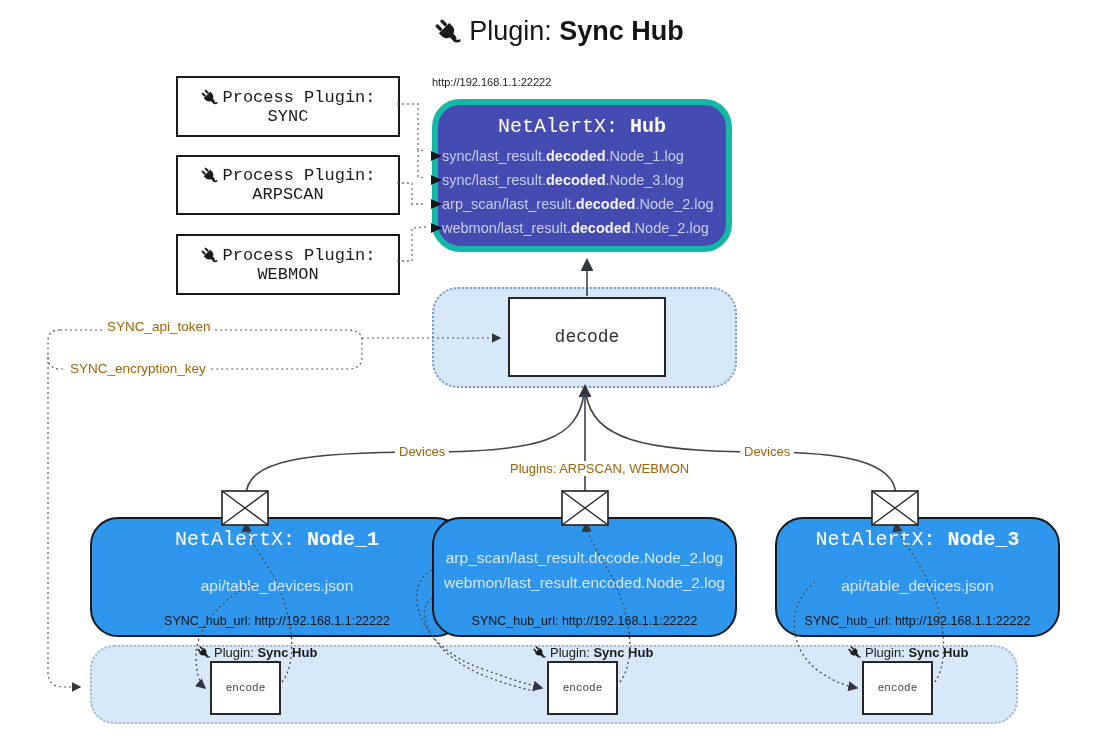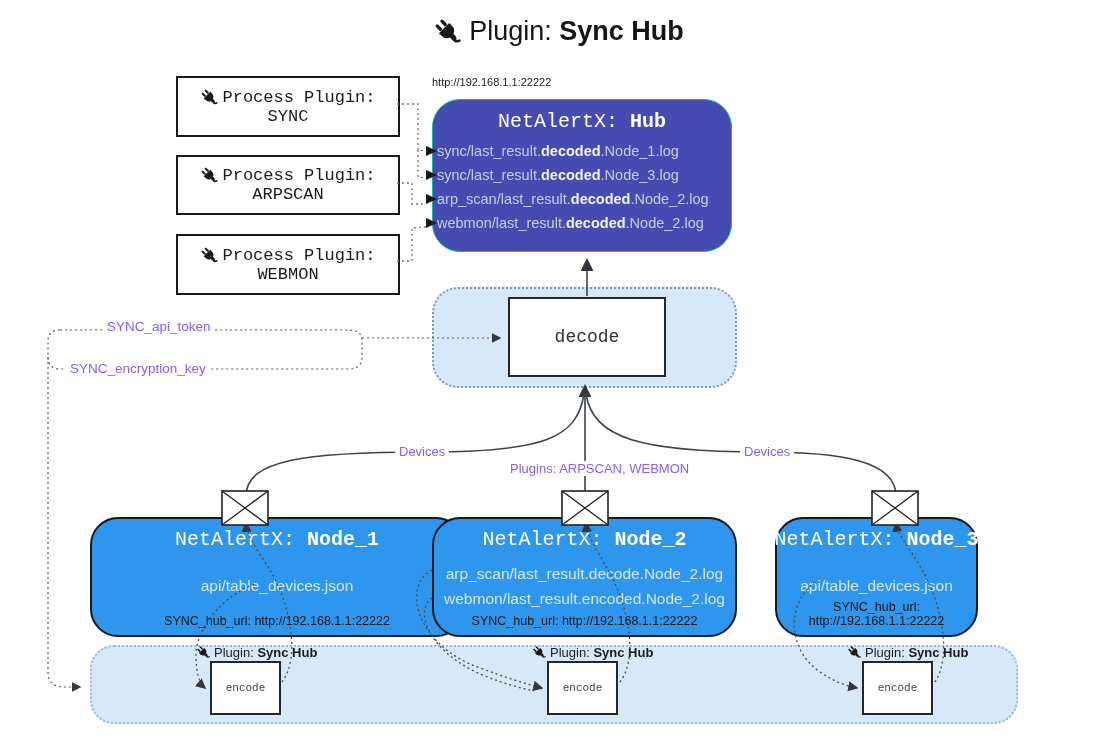--- a/index.html
+++ b/index.html
@@ -19,21 +19,21 @@
         font-size:17px;z-index:2;}
   .proc .l1{display:flex;align-items:flex-start;gap:3px;}
   .proc-sync{top:76px;height:57px;}
   .proc-arpscan{top:155px;height:56px;}
   .proc-webmon{top:234px;height:57px;}
 
   
   .hub-url-top{position:absolute;left:432px;top:76px;width:300px;
                font-size:11px;color:#222;z-index:2;}
   .hub{position:absolute;left:432px;top:99px;width:300px;height:153px;background:#454BB1;
-       border:1px solid #14b8a6;border-radius:28px;box-sizing:border-box;z-index:2;}
+       border:6px solid #14b8a6;border-radius:28px;box-sizing:border-box;z-index:2;}
   .hub-header{margin-top:10px;text-align:center;font-size:20px;color:#ffffff;}
   .hub-header .bold{font-weight:700;}
   .hub-lines{margin-top:6px;}
   .hub-line{position:relative;padding-left:4px;font-size:14.5px;line-height:24px;
             color:#c9cde9;white-space:nowrap;}
   .hub-line b{color:#f2f3fb;}
   .hub-line .tri{position:absolute;left:-7px;top:7px;width:0;height:0;
                  border-left:11px solid #16161d;border-top:5px solid transparent;
                  border-bottom:5px solid transparent;}
 
@@ -44,42 +44,42 @@
   .decode-box{position:absolute;left:508px;top:297px;width:158px;height:80px;background:#fff;
               border:2px solid #23262b;box-sizing:border-box;display:flex;align-items:center;
               justify-content:center;font-size:18px;color:#333;z-index:2;}
 
   
   .node{position:absolute;top:517px;height:120px;background:#2E96EC;border:2px solid #15181d;
         border-radius:28px;box-sizing:border-box;display:flex;flex-direction:column;
         align-items:center;z-index:2;}
   .node-1{left:90px;width:374px;}
   .node-2{left:432px;width:305px;}
-  .node-3{left:775px;width:203px;}
+  .node-3{left:775px;width:285px;}
   .node-header{margin-top:9px;font-size:20px;color:#ffffff;white-space:nowrap;}
   .node-header .bold{font-weight:700;}
   .node-lines{flex:1;display:flex;flex-direction:column;justify-content:center;
               align-items:center;gap:7px;padding-bottom:14px;}
   .node-line{font-size:15.5px;color:#d5e8f8;white-space:nowrap;}
   .node-line:empty{display:none;}
   .node-url{position:absolute;bottom:7px;left:0;width:100%;text-align:center;font-size:12.5px;
             color:#101418;}
 
   
   .band{position:absolute;left:90px;top:645px;width:928px;height:79px;background:#D7E8F9;
         border:2px dotted #9FB8D6;border-radius:24px;box-sizing:border-box;z-index:1;}
   .enc-label{position:absolute;display:flex;align-items:center;gap:3px;font-size:13px;
              color:#1a1a1a;z-index:2;white-space:nowrap;}
   .enc-label .bold{font-weight:800;}
   .enc-box{position:absolute;width:71px;height:54px;background:#fff;border:2px solid #23262b;
            box-sizing:border-box;display:flex;align-items:center;justify-content:center;
            font-size:11px;color:#444;z-index:2;}
 
   
-  .lbl{position:absolute;background:#ffffff;padding:0 4px;font-size:13px;color:#8b5cf6;
+  .lbl{position:absolute;background:#ffffff;padding:0 4px;font-size:13px;color:#a16207;
        white-space:nowrap;z-index:6;}
   .lbl-secret{font-size:13.5px;}
 
   
   .overlay{position:absolute;left:0;top:0;width:1117px;height:754px;z-index:5;
            pointer-events:none;}
 </style>
 </head>
 <body>
 
@@ -147,21 +147,20 @@
 
   <div class="node node-1">
     <div class="node-header mono"><span>NetAlertX: </span><span class="bold">Node_1</span></div>
     <div class="node-lines">
       <div class="node-line">api/table_devices.json</div>
 
     </div>
     <div class="node-url">SYNC_hub_url: http://192.168.1.1:22222</div>
   </div>
   <div class="node node-2">
-    <div class="node-header mono"><span>NetAlertX: </span><span class="bold">Node_2</span></div>
     <div class="node-lines">
       <div class="node-line">arp_scan/last_result.decode.Node_2.log</div>
       <div class="node-line">webmon/last_result.encoded.Node_2.log</div>
     </div>
     <div class="node-url">SYNC_hub_url: http://192.168.1.1:22222</div>
   </div>
   <div class="node node-3">
     <div class="node-header mono"><span>NetAlertX: </span><span class="bold">Node_3</span></div>
     <div class="node-lines">
       <div class="node-line">api/table_devices.json</div>

